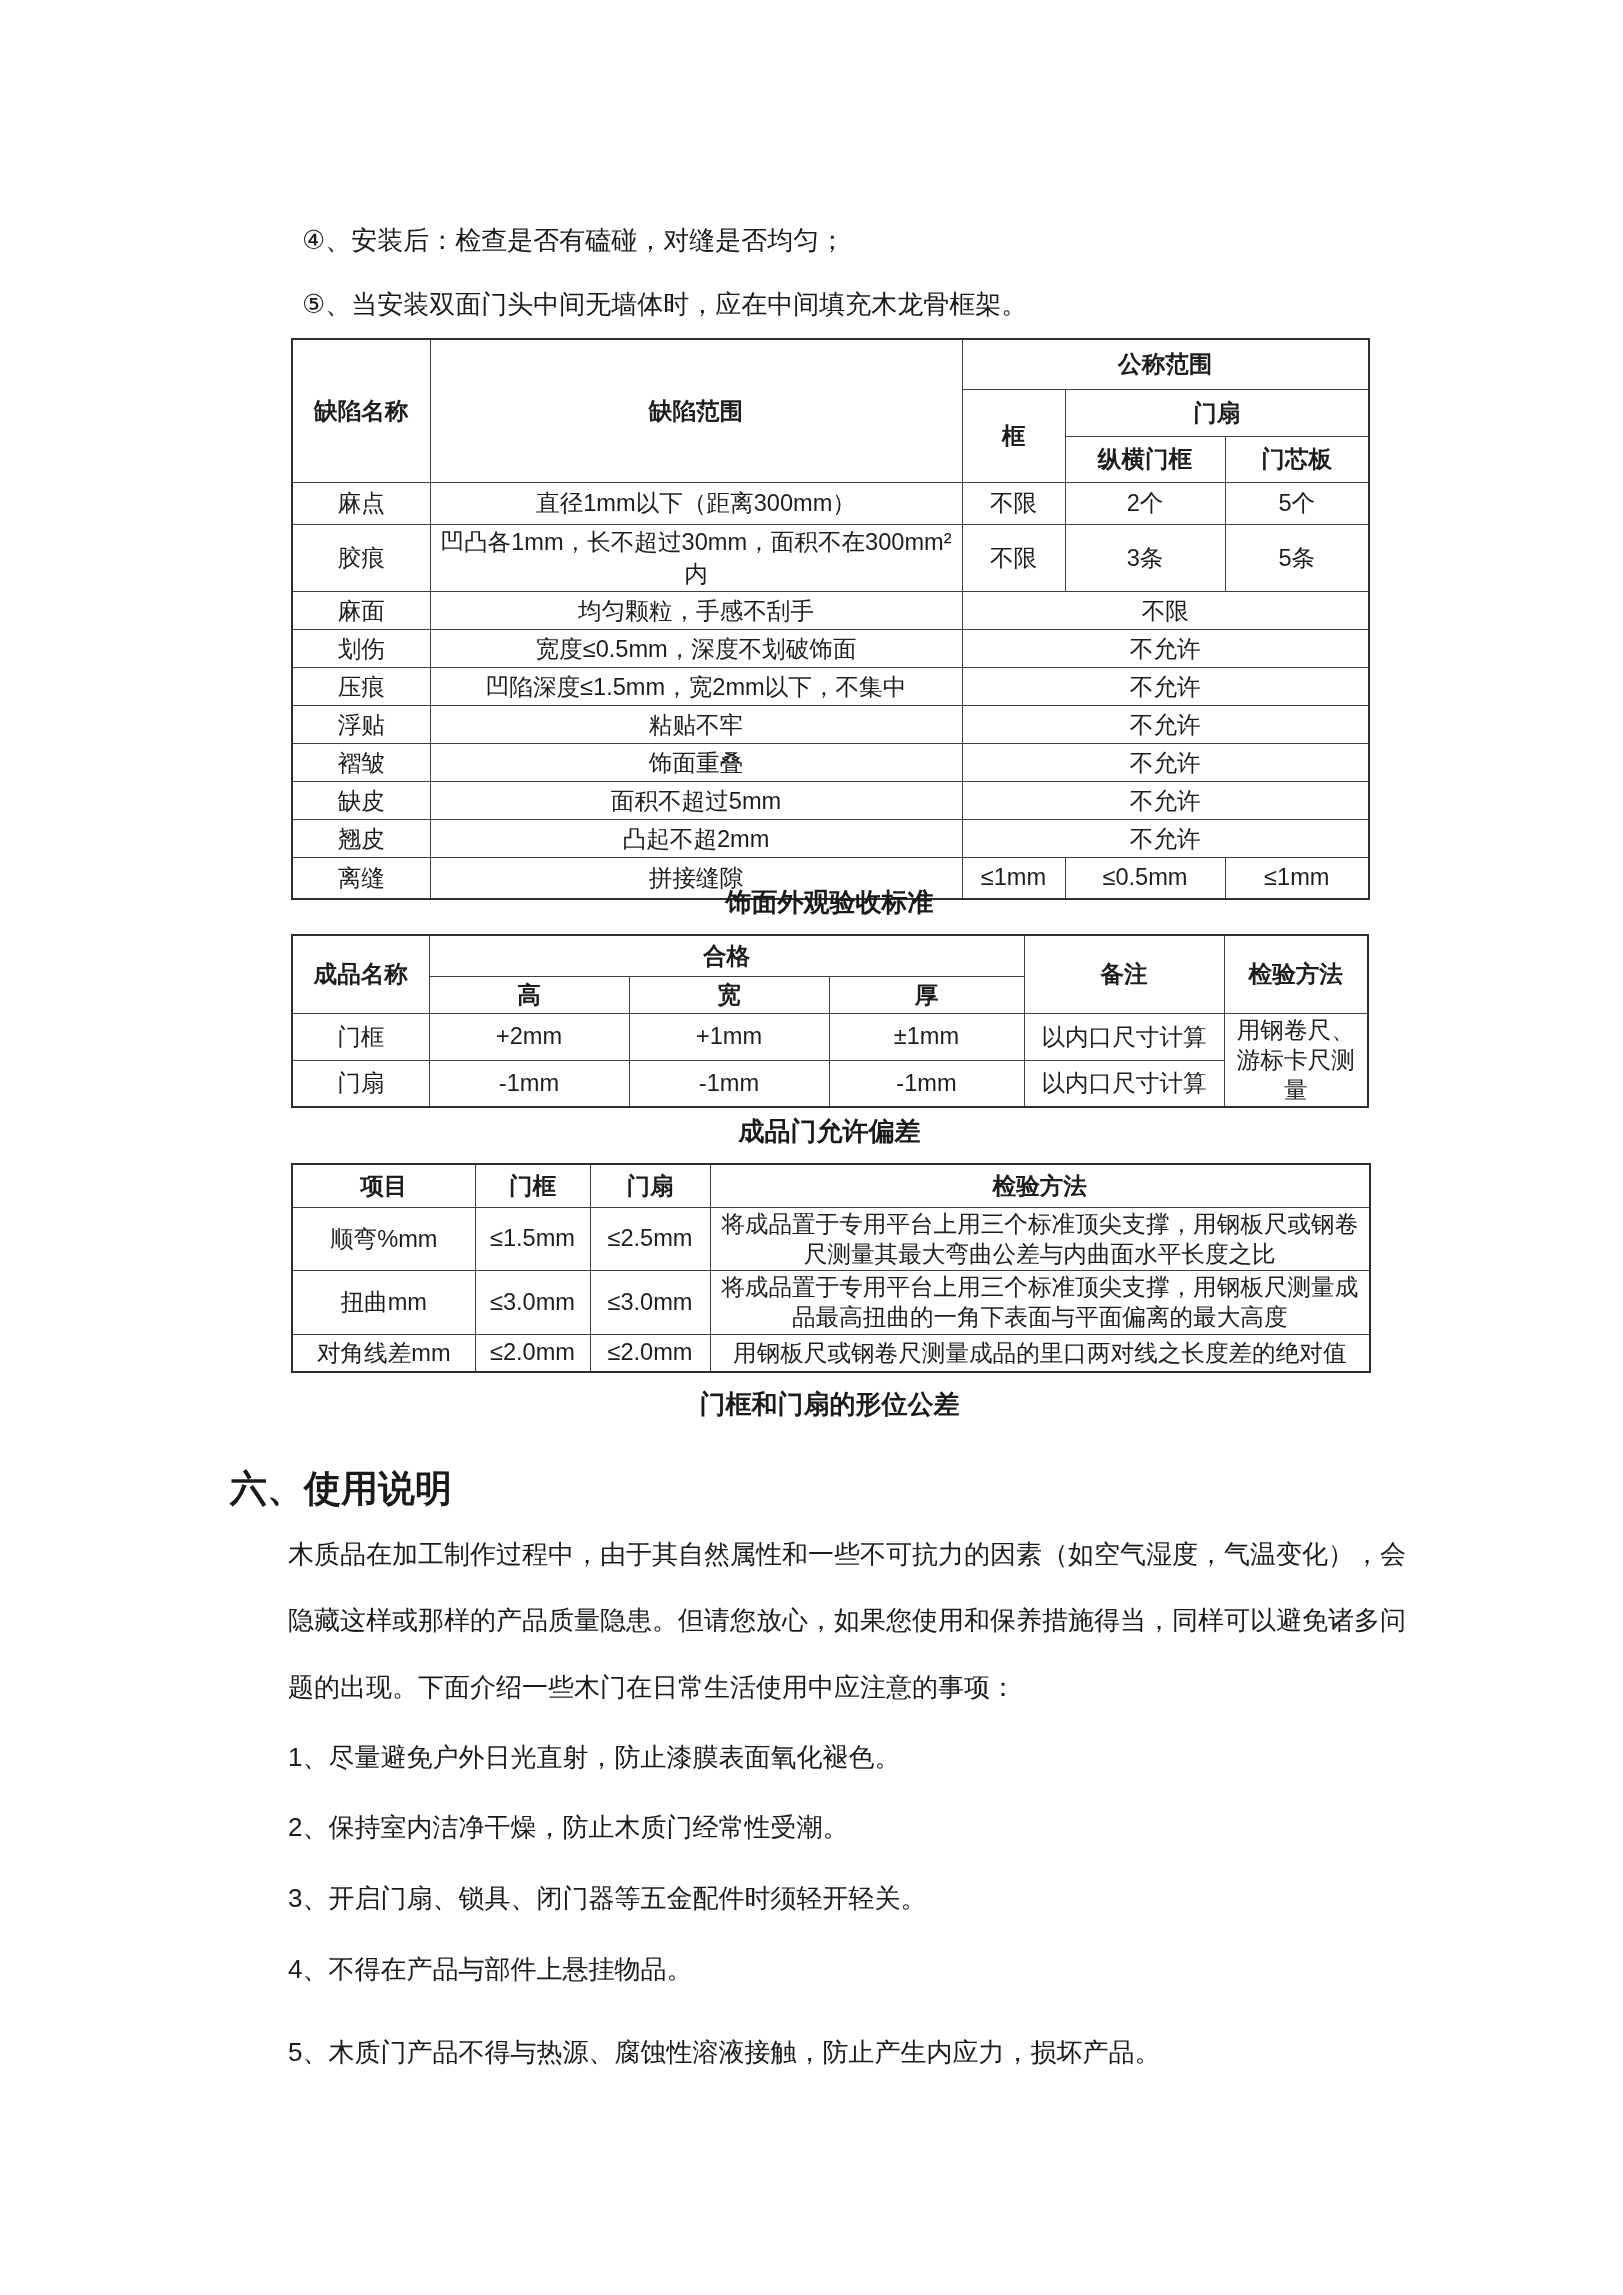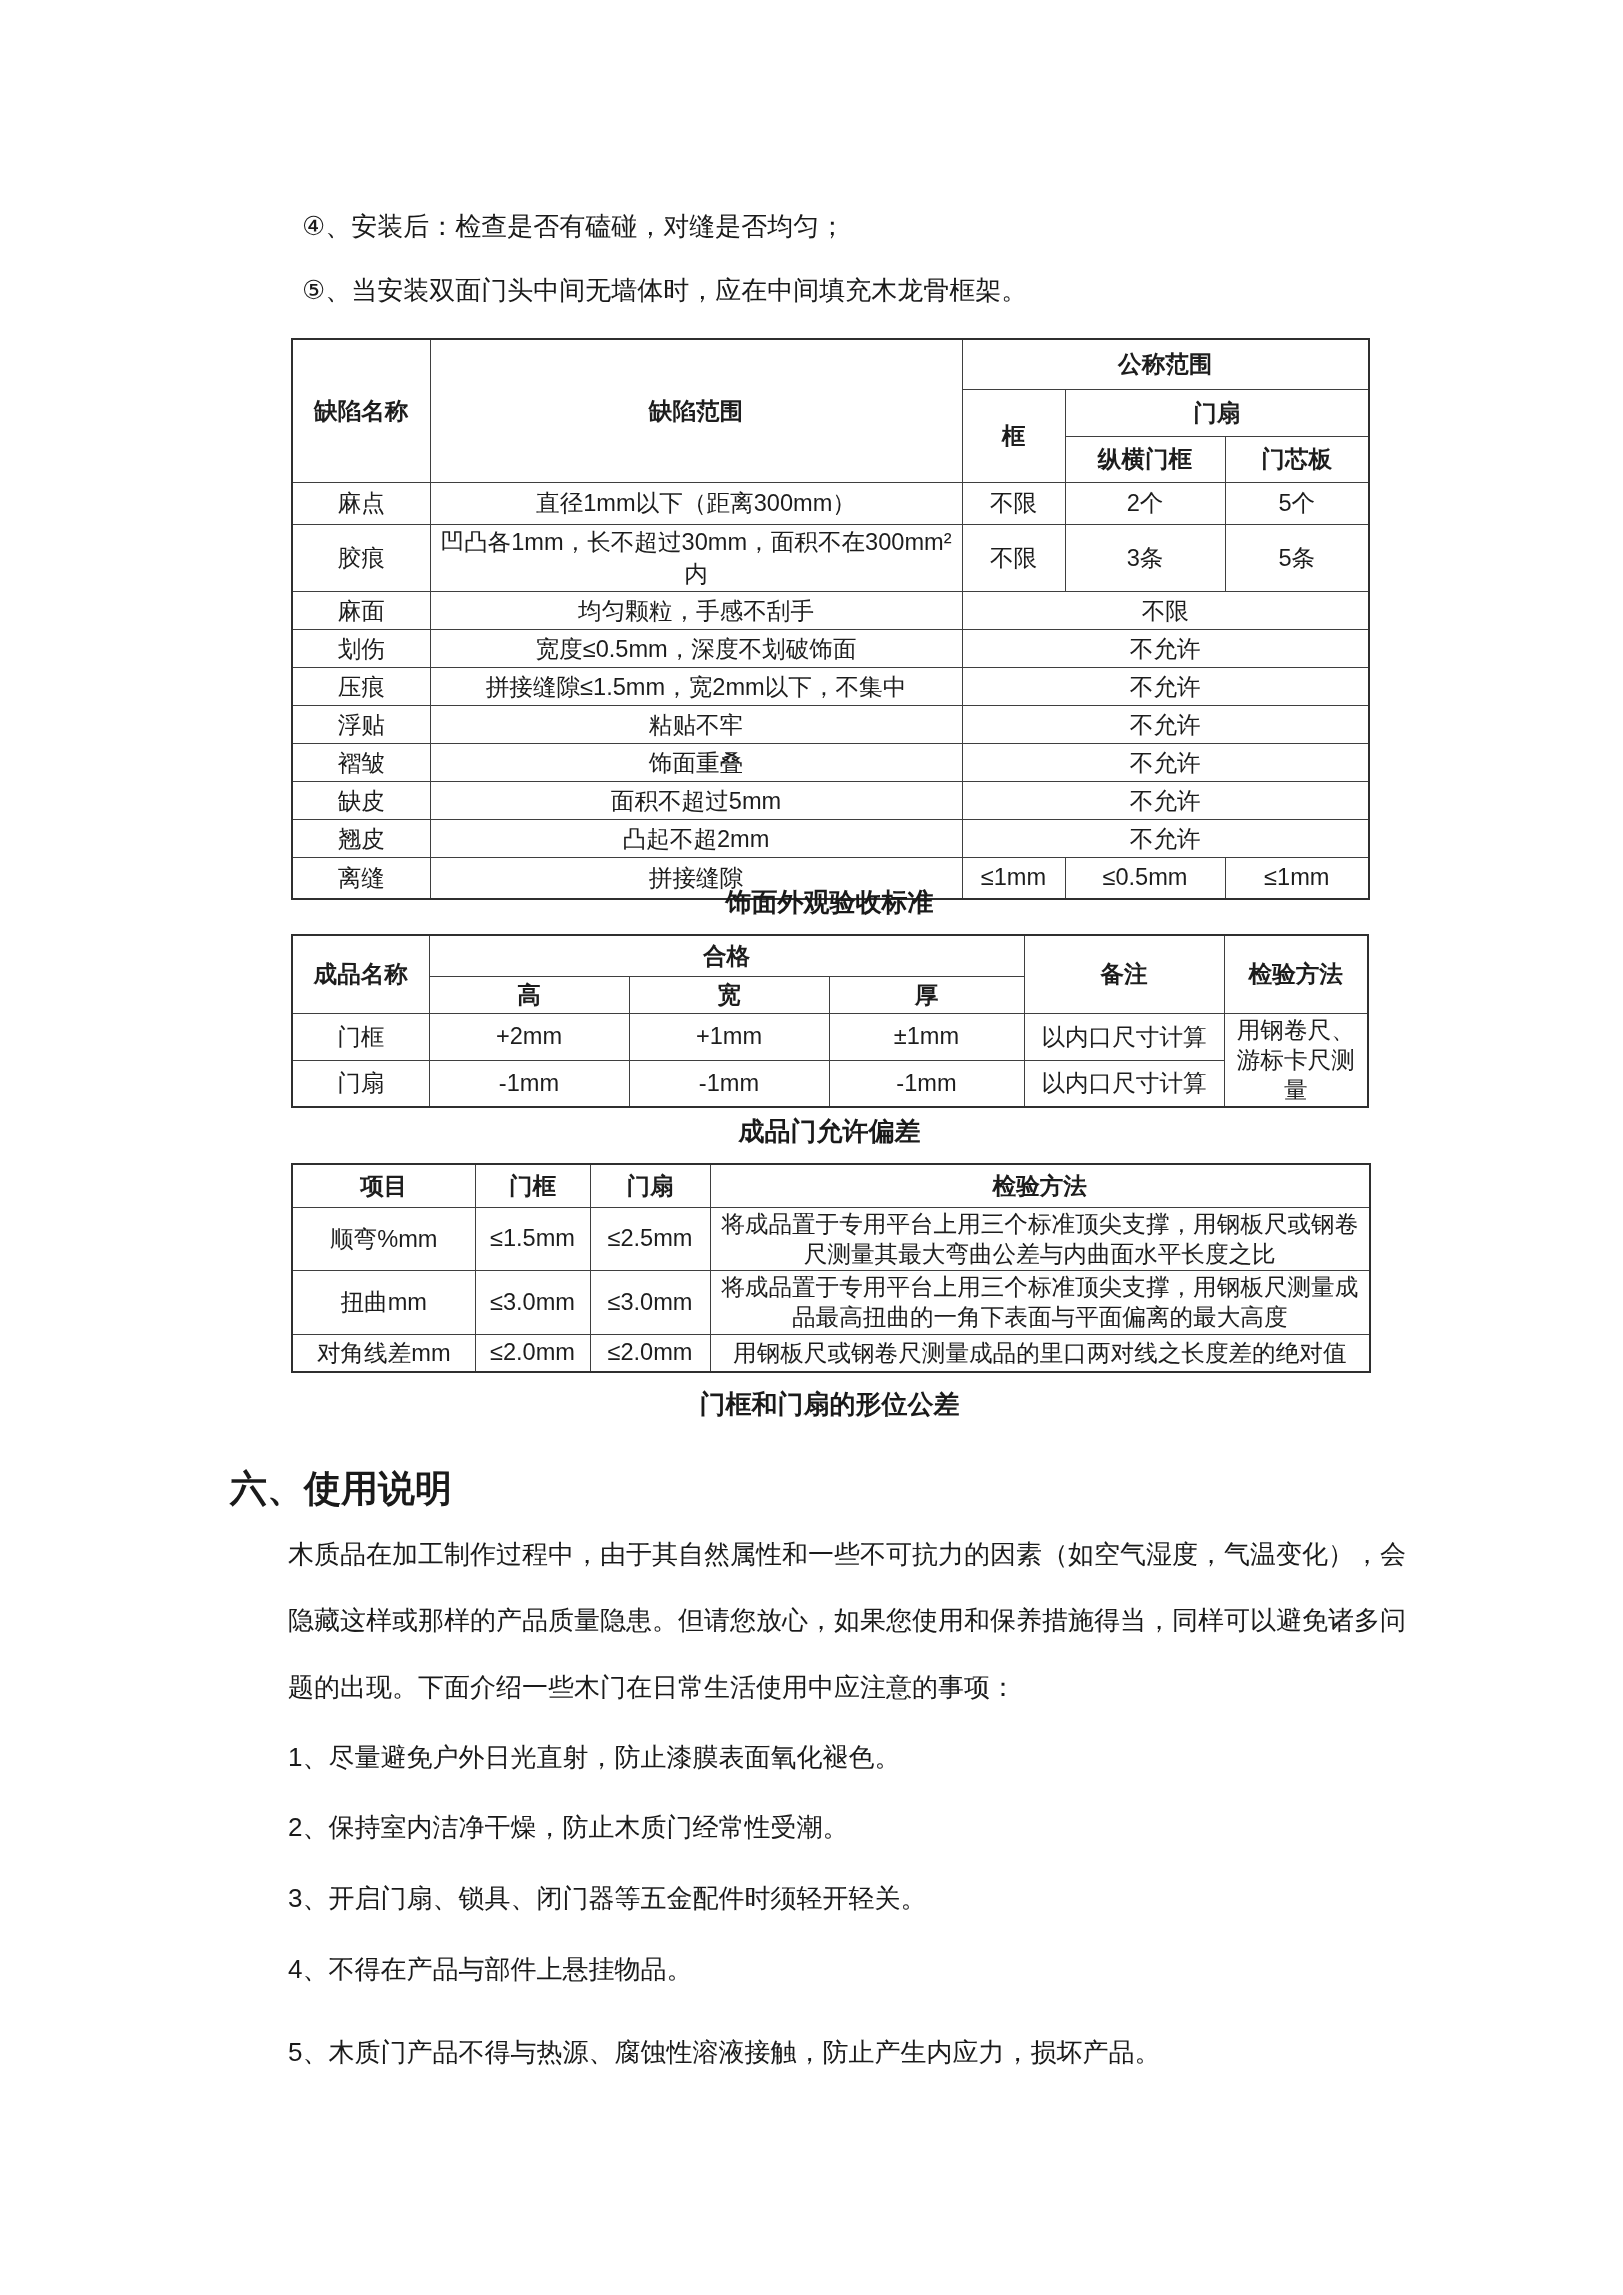--- a/index.html
+++ b/index.html
@@ -5,21 +5,21 @@
   * { margin:0; padding:0; box-sizing:border-box; }
   html,body { background:#888; }
   .page {
     position:relative;
     width:1623px; height:2295px;
     background:#ffffff;
     font-family:"Liberation Sans","DejaVu Sans",sans-serif;
     color:#1a1a1a;
   }
   .abs { position:absolute; }
-  .bullet-line { font-size:26px; line-height:31px; white-space:nowrap; }
+  .bullet-line { font-size:26px; line-height:31px; white-space:nowrap;margin-top:14px; }
   .doc-table {
     border-collapse:collapse;
     table-layout:fixed;
     font-size:23.6px;
     color:#1d1d1d;
   }
   .doc-table th, .doc-table td {
     border:1.3px solid #3f3f3f;
     text-align:center;
     vertical-align:middle;
@@ -83,21 +83,21 @@
       <td>均匀颗粒，手感不刮手</td>
       <td colspan="3">不限</td>
     </tr>
     <tr style="height:38px;">
       <td>划伤</td>
       <td>宽度≤0.5mm，深度不划破饰面</td>
       <td colspan="3">不允许</td>
     </tr>
     <tr style="height:38px;">
       <td>压痕</td>
-      <td>拼接缝隙≤1.5mm，宽2mm以下，不集中</td>
+      <td>凹陷深度≤1.5mm，宽2mm以下，不集中</td>
       <td colspan="3">不允许</td>
     </tr>
     <tr style="height:38px;margin-left:48px;">
       <td>浮贴</td>
       <td>粘贴不牢</td>
       <td colspan="3">不允许</td>
     </tr>
     <tr style="height:38px;">
       <td>褶皱</td>
       <td>饰面重叠</td>

